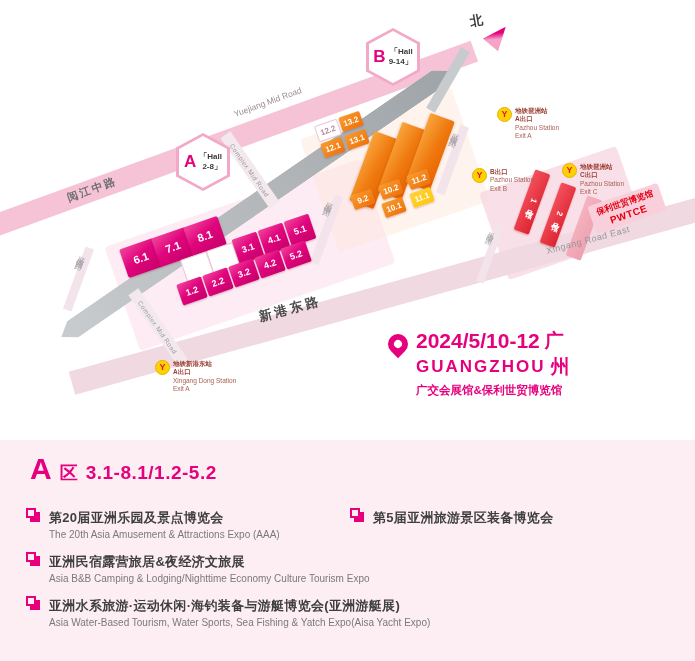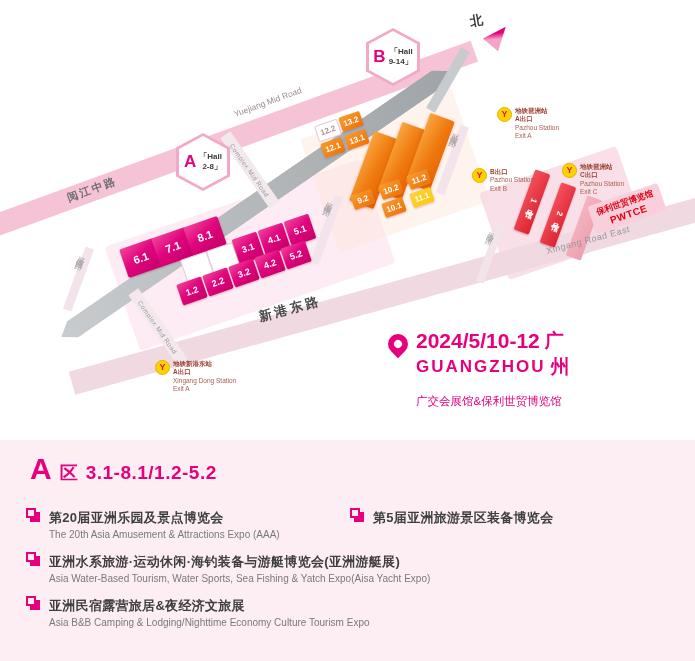--- a/index.html
+++ b/index.html
@@ -50,21 +50,21 @@
   .st-txt{font-size:6.5px;line-height:1.3;color:#9c4035;font-weight:bold;white-space:nowrap;}
   .st-en{font-weight:normal;color:#a86055;}
   .event{position:absolute;left:388px;top:328px;z-index:6;display:flex;gap:8px;}
   .pin{width:20px;height:20px;margin-top:6px;flex:none;background:#e6007e;border-radius:50% 50% 50% 0;
        transform:rotate(-45deg);position:relative;}
   .pin::after{content:"";position:absolute;inset:6px;background:#fff;border-radius:50%;}
   .ev-row{display:flex;align-items:center;gap:5px;}
   .ev-date{font-size:21px;font-weight:bold;color:#e6007e;}
   .ev-char{font-size:19px;font-weight:bold;color:#e6007e;}
   .ev-en{font-size:17px;font-weight:bold;color:#e6007e;letter-spacing:2px;}
-  .ev-venues{font-size:11.5px;font-weight:normal;color:#e6007e;margin-top:14px;}
+  .ev-venues{font-size:11.5px;font-weight:bold;color:#e6007e;margin-top:3px;}
   .pwtce-tag{position:absolute;z-index:5;transform:rotate(-19deg);background:#f9cfdb;border-radius:3px;
              padding:3px 7px;text-align:center;color:#e60012;font-weight:bold;}
   .pwtce-cn{font-size:8.5px;}
   .pwtce-en{font-size:10px;letter-spacing:.5px;}
   
   .panel{position:absolute;left:0;top:440px;width:695px;height:221px;background:#fdeef3;
          box-sizing:border-box;padding:14px 24px 0 30px;}
   .zone-head{display:flex;align-items:baseline;gap:8px;color:#e6007e;}
   .zone-a{font-size:30px;font-weight:bold;line-height:1;}
   .zone-cn{font-size:18px;font-weight:bold;}
@@ -245,26 +245,26 @@
       <span class="bullet"></span>
       <div>
         <div class="expo-cn">第5届亚洲旅游景区装备博览会</div>
       </div>
     </div>
   </div>
 
   <div class="expo">
     <span class="bullet"></span>
     <div>
-      <div class="expo-cn">亚洲水系旅游·运动休闲·海钓装备与游艇博览会(亚洲游艇展)</div>
-      <div class="expo-en">Asia Water-Based Tourism, Water Sports, Sea Fishing &amp; Yatch Expo(Aisa Yacht Expo)</div>
+      <div class="expo-cn">亚洲民宿露营旅居&amp;夜经济文旅展</div>
+      <div class="expo-en">Asia B&amp;B Camping &amp; Lodging/Nighttime Economy Culture Tourism Expo</div>
     </div>
   </div>
 
   <div class="expo">
     <span class="bullet"></span>
     <div>
-      <div class="expo-cn">亚洲民宿露营旅居&amp;夜经济文旅展</div>
-      <div class="expo-en">Asia B&amp;B Camping &amp; Lodging/Nighttime Economy Culture Tourism Expo</div>
+      <div class="expo-cn">亚洲水系旅游·运动休闲·海钓装备与游艇博览会(亚洲游艇展)</div>
+      <div class="expo-en">Asia Water-Based Tourism, Water Sports, Sea Fishing &amp; Yatch Expo(Aisa Yacht Expo)</div>
     </div>
   </div>
 
 </div>
 
 </body></html>

